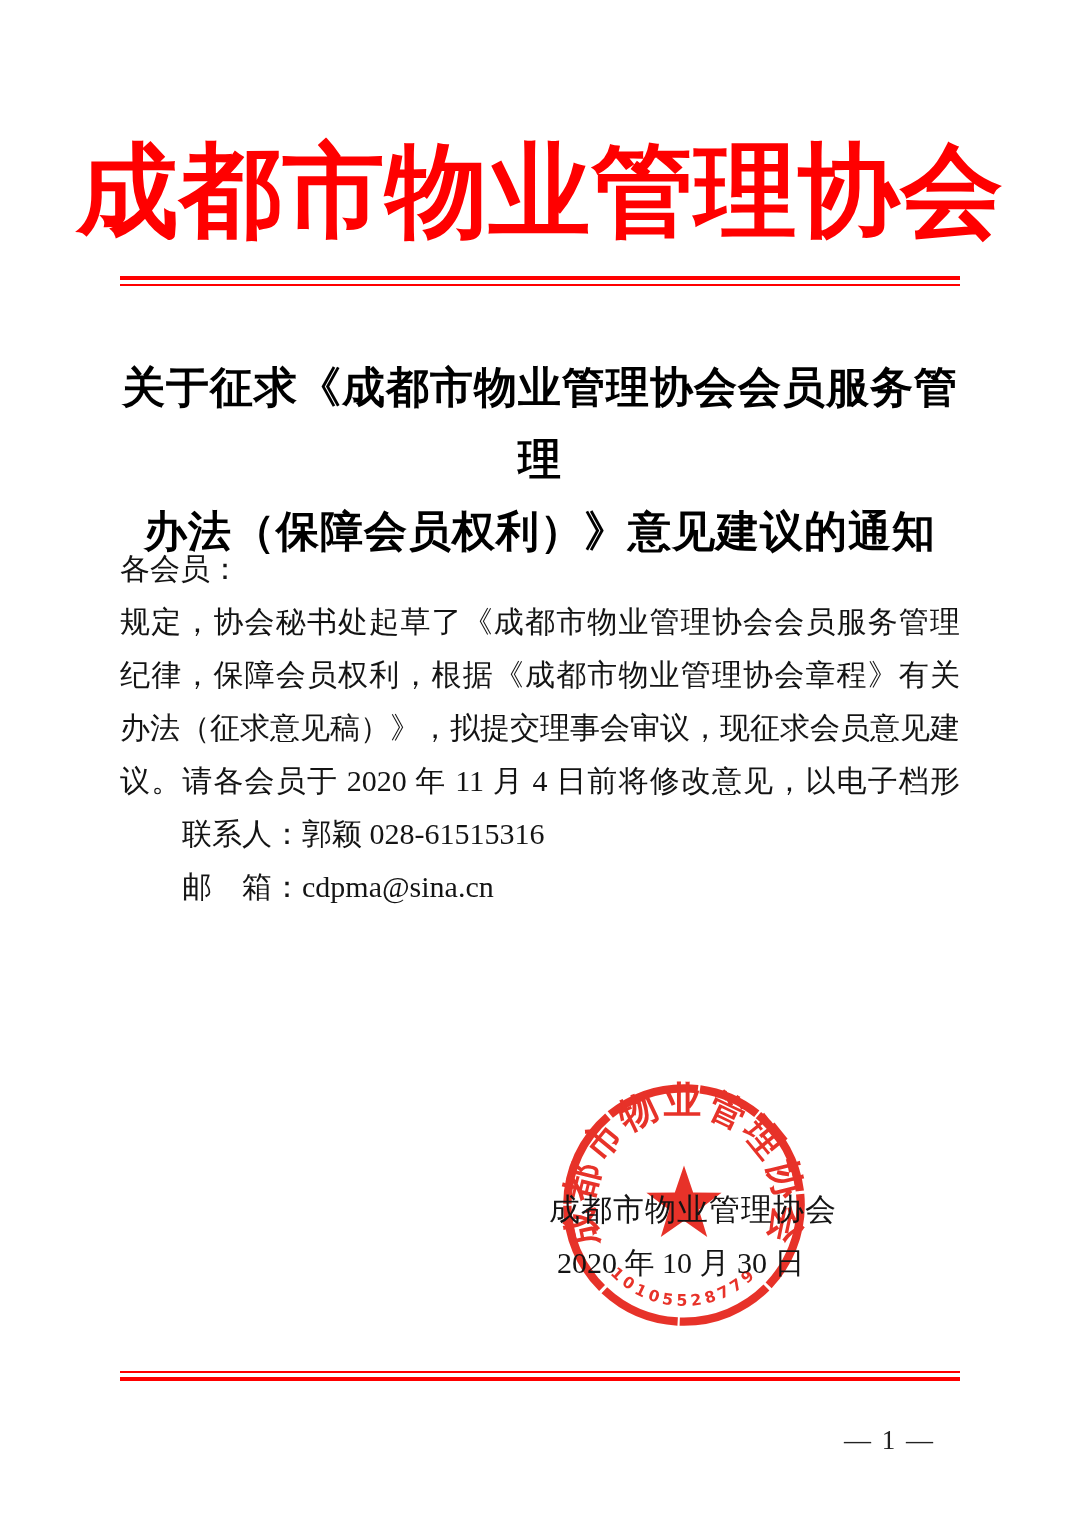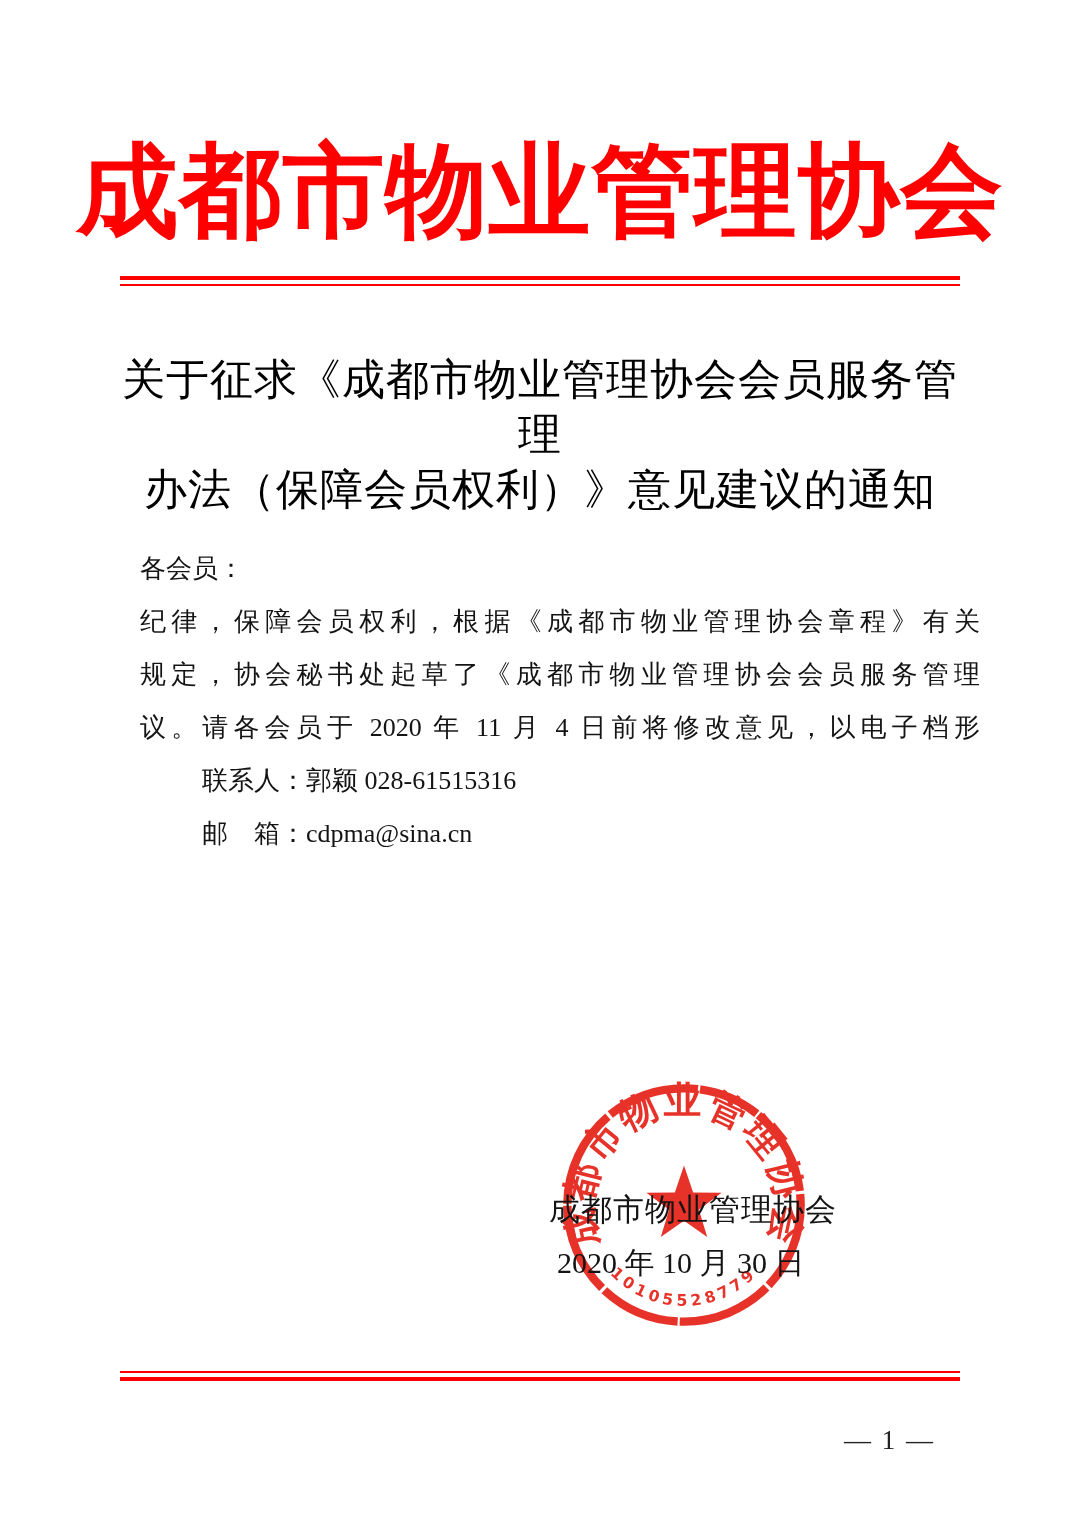--- a/index.html
+++ b/index.html
@@ -27,29 +27,28 @@
     white-space:nowrap;
   }
   .rule{position:absolute;left:120px;width:840px;background:var(--rule-red);}
   .rule-top-thick{top:276px;height:4px;}
   .rule-top-thin{top:284px;height:2px;}
   .rule-bottom-thin{top:1371px;height:2px;}
   .rule-bottom-thick{top:1377px;height:4px;}
   .doc-title{
     position:absolute;left:120px;top:352px;width:840px;
     text-align:center;
-    font-size:43px;line-height:55px;
-    font-weight:normal;color:#000;
+    font-size:43px;line-height:72px;
+    font-weight:bold;color:#000;
     letter-spacing:1px;
   }
   .body-block{
     position:absolute;left:120px;top:542px;width:840px;
-    font-size:26px;line-height:53px;
+    font-size:30px;line-height:53px;
     color:var(--text-black);
-    margin-left:20px;
   }
   .body-line{
     height:53px;white-space:nowrap;
   }
   .jline{
     white-space:normal;
     text-align:justify;
     text-align-last:justify;
     text-justify:inter-character;
   }
@@ -83,22 +82,23 @@
   <div class="rule rule-top-thick"></div>
   <div class="rule rule-top-thin"></div>
 
   <div class="doc-title">
     <div>关于征求《成都市物业管理协会会员服务管理</div>
     <div>办法（保障会员权利）》意见建议的通知</div>
   </div>
 
   <div class="body-block">
     <div class="body-line">各会员：</div>
+    <div class="body-line jline">规定，协会秘书处起草了《成都市物业管理协会会员服务管理</div>
     <div class="body-line jline">纪律，保障会员权利，根据《成都市物业管理协会章程》有关</div>
-    <div class="body-line jline">规定，协会秘书处起草了《成都市物业管理协会会员服务管理</div>
+    <div class="body-line jline">办法（征求意见稿）》，拟提交理事会审议，现征求会员意见建</div>
     <div class="body-line jline">议。请各会员于 2020 年 11 月 4 日前将修改意见，以电子档形</div>
     <div class="body-line indent">联系人：郭颖 028-61515316</div>
     <div class="body-line indent">邮　箱：cdpma@sina.cn</div>
   </div>
 
   <svg class="seal" viewBox="0 0 240 240" xmlns="http://www.w3.org/2000/svg">
     <defs>
       <path id="sealArcTop" d="M 52.6,176.6 A 88,88 0 1 1 187.4,176.6" fill="none"></path>
       <path id="sealArcBottom" d="M 45.7,182.4 A 97,97 0 0 0 194.3,182.4" fill="none"></path>
     </defs>

